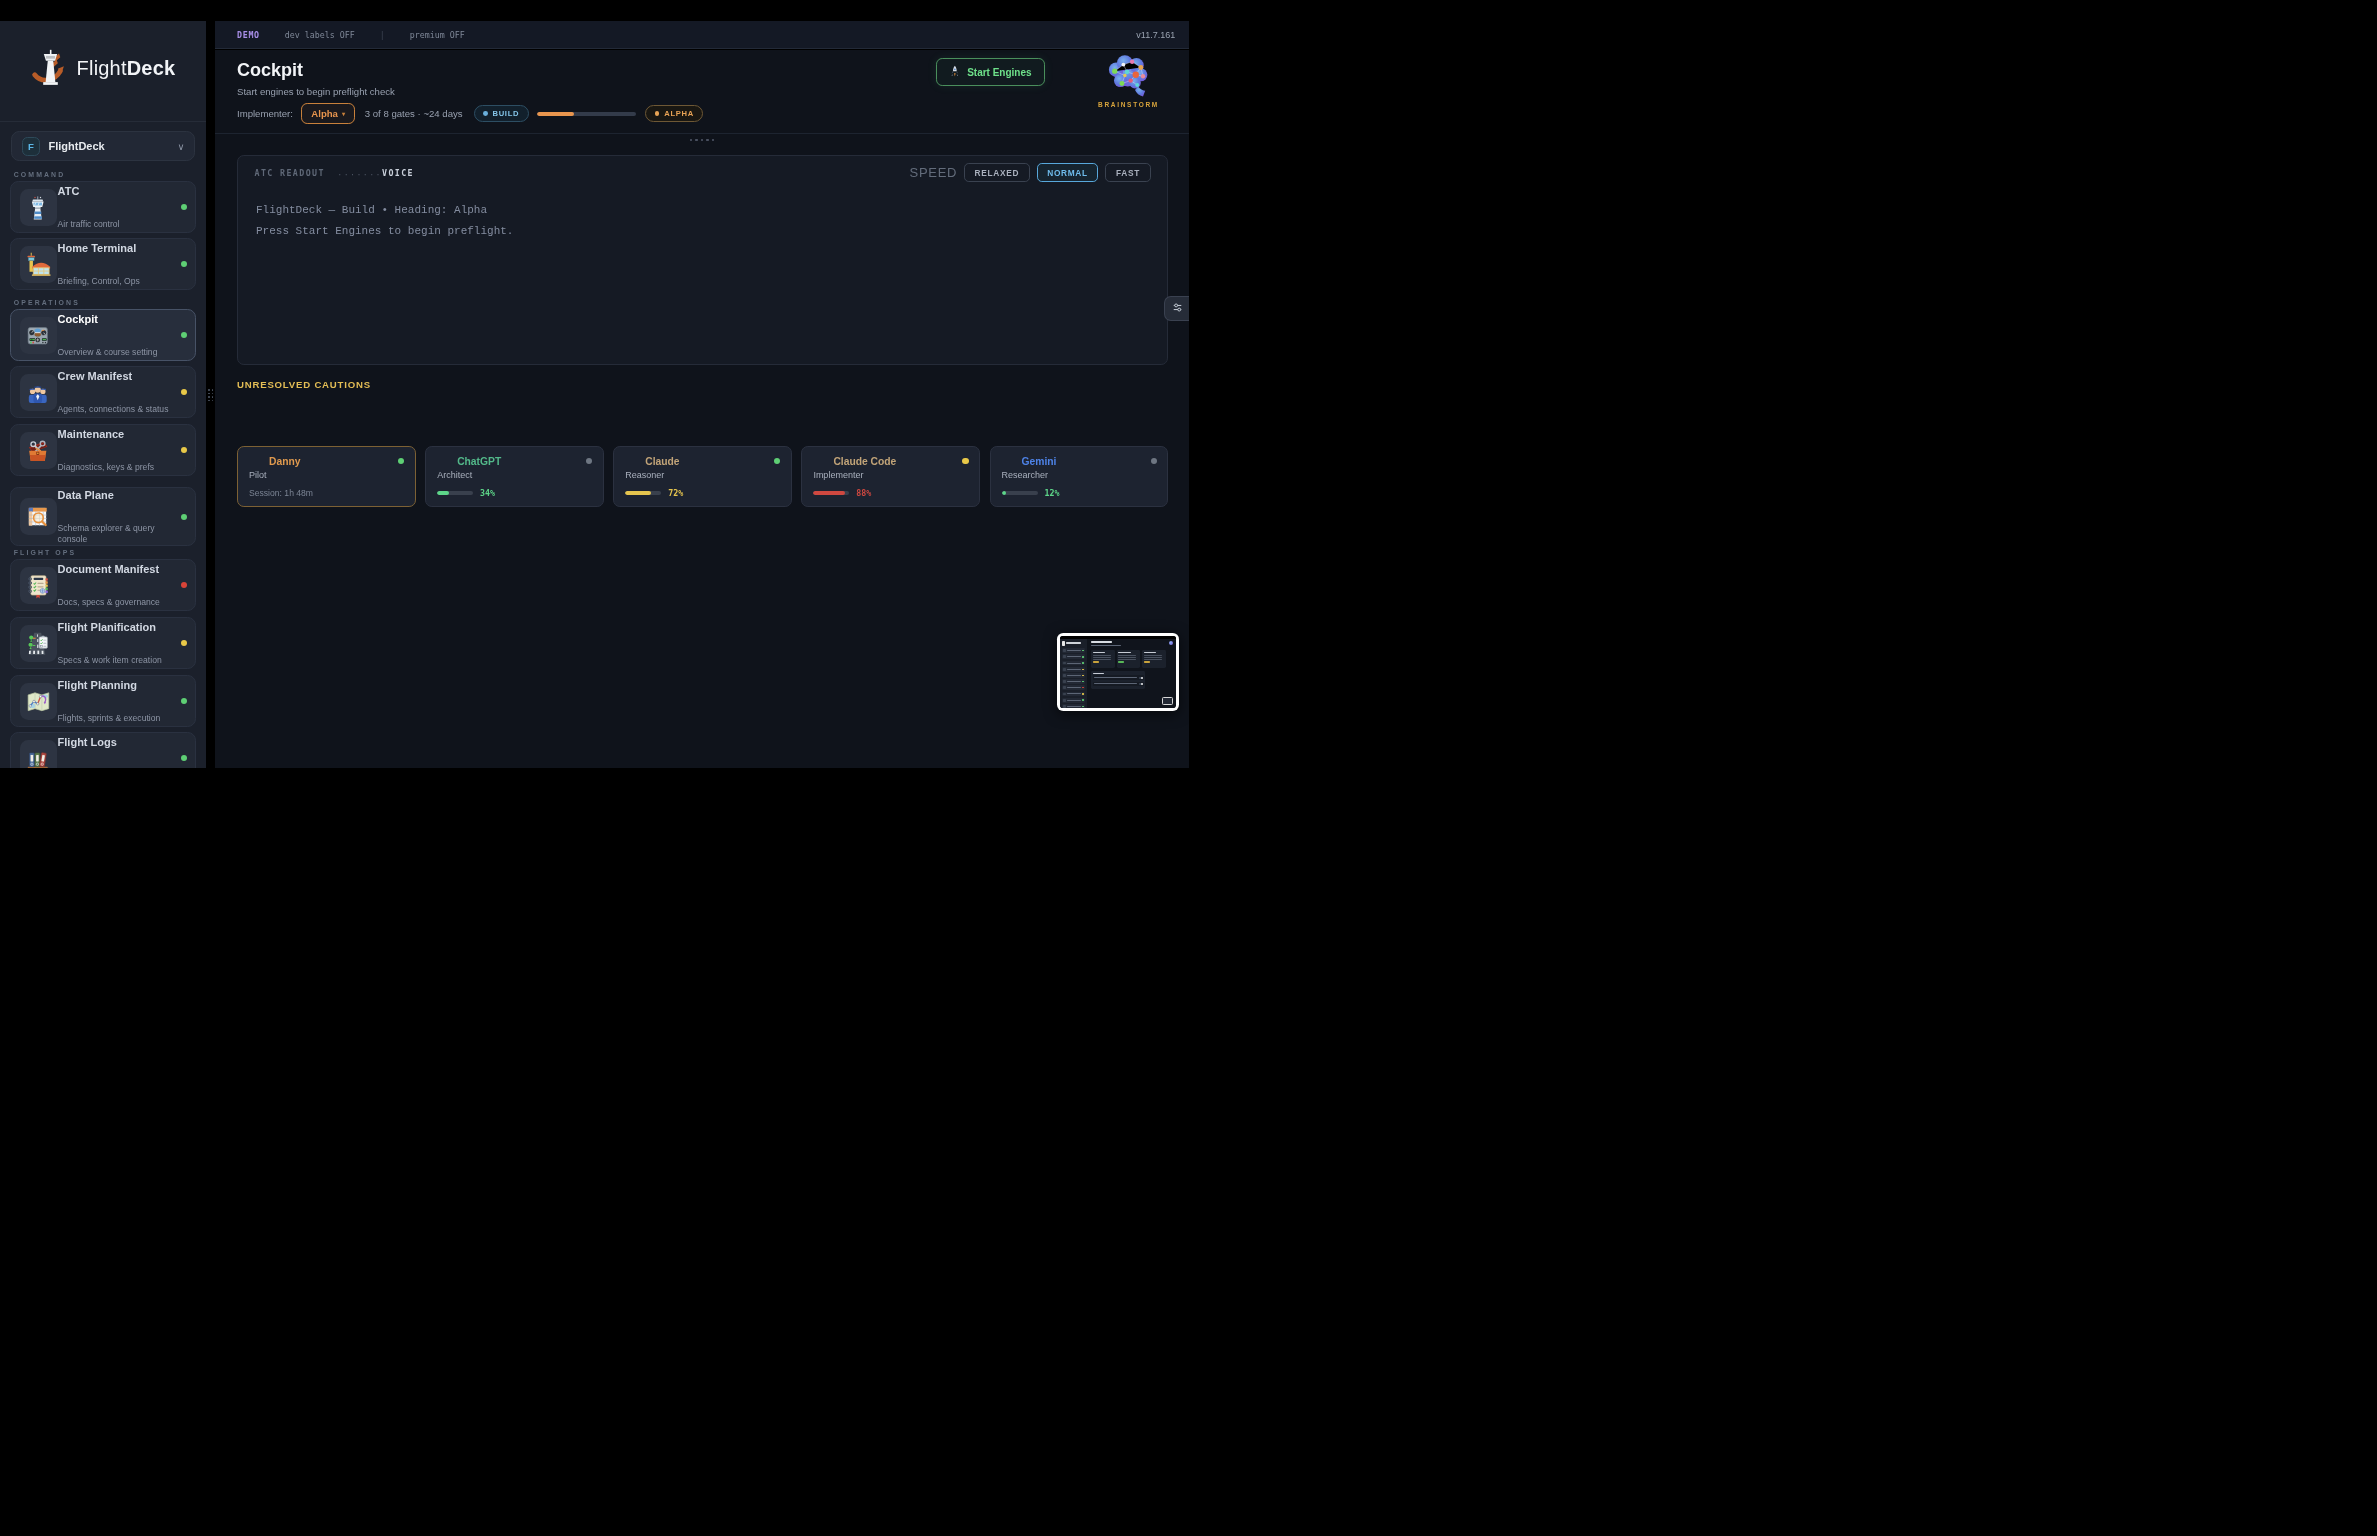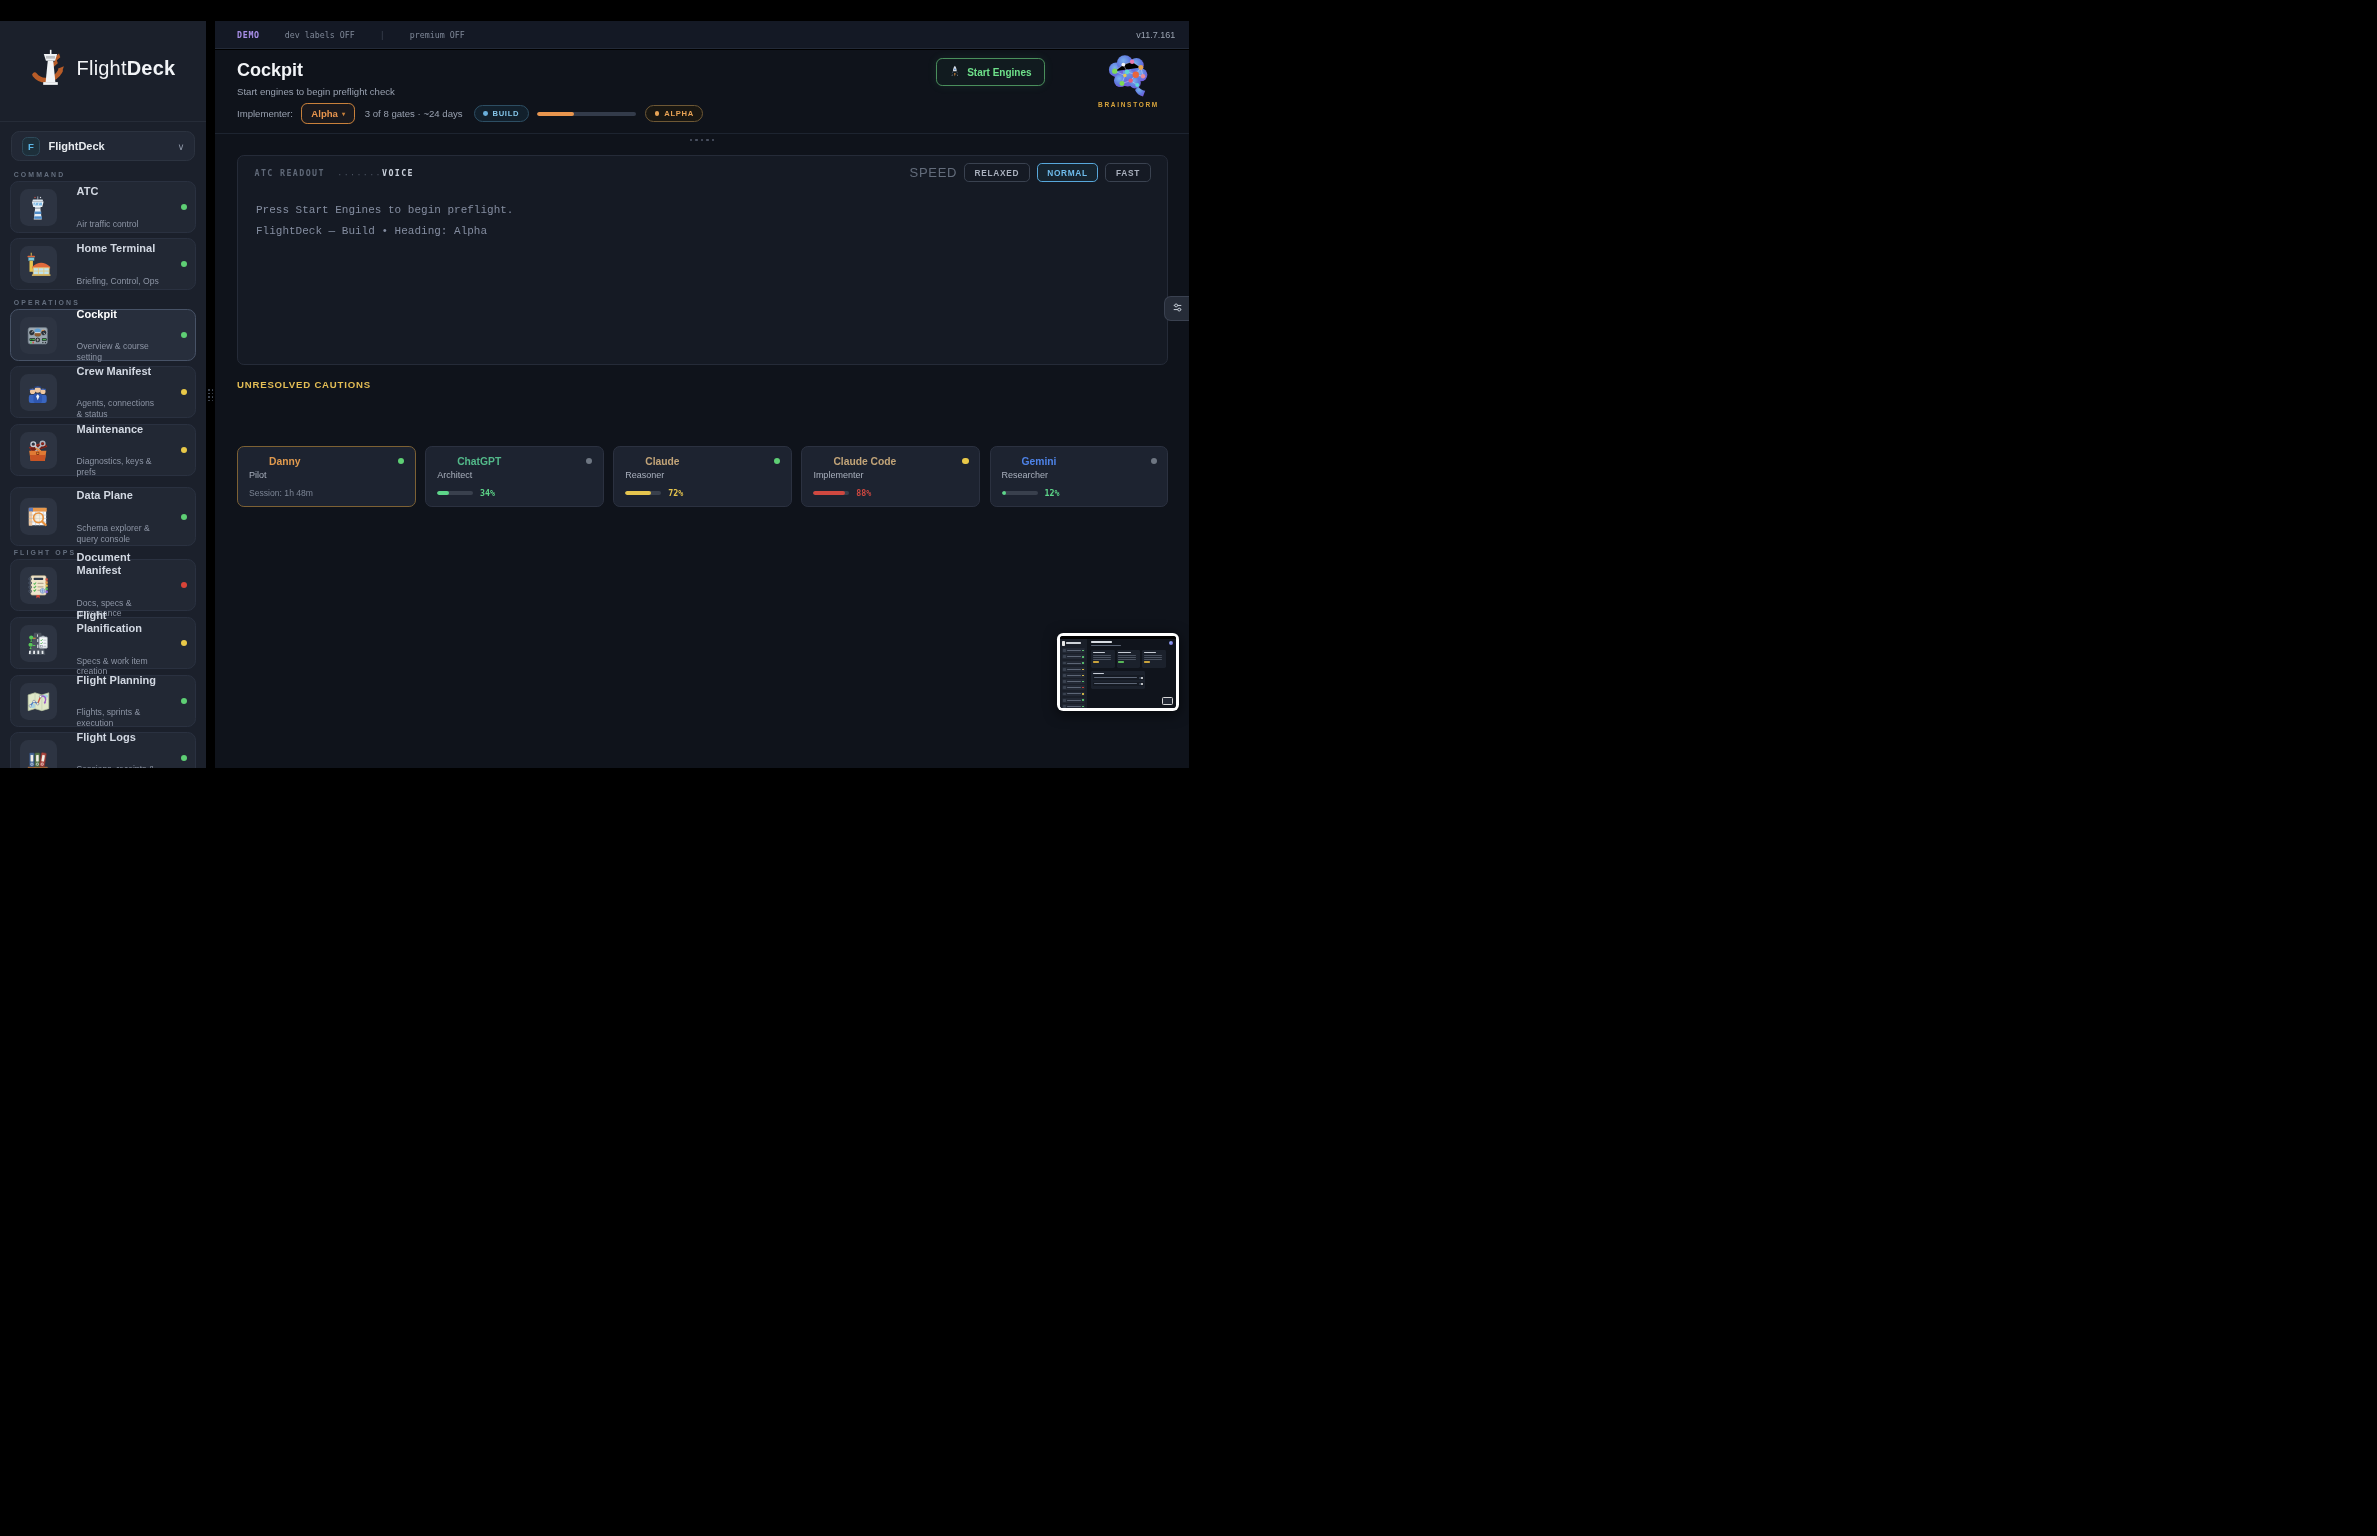--- a/index.html
+++ b/index.html
@@ -19,21 +19,21 @@
     display:flex; align-items:center; padding:0 9.6px; gap:8.3px; cursor:pointer; }
   .projbadge { width:18.6px; height:18.6px; border-radius:5.5px; background:#1d2f3a;
     border:0.7px solid #2e4a5a; color:#5bb8e8; font-weight:700; font-size:9.6px;
     display:flex; align-items:center; justify-content:center; }
   .projname { color:#e8ebef; font-weight:700; font-size:11px; flex:1; }
   .projchev { color:#8a93a3; font-size:9.6px; }
   .sectlabel { position:absolute; left:13.8px; color:#646e7e; font-size:6.9px;
     font-weight:700; letter-spacing:2.1px; }
   .navcard { position:absolute; left:10.3px; width:186px; height:52px;
     background:#222834; border:0.7px solid #2a3140; border-radius:8.3px;
-    display:flex; align-items:center; padding:0 8.3px; gap:20px; cursor:pointer; }
+    display:flex; align-items:center; padding:0 8.3px; gap:1px; cursor:pointer; }
   .navcard.active { background:#272e3c; border-color:#475266; }
   .thumb { width:37px; height:37px; border-radius:8.3px; background:#2d3442;
     display:flex; align-items:center; justify-content:center; flex:none; }
   .navtext { flex:1; min-width:0; }
   .navtitle { color:#d2d8e2; font-weight:600; font-size:11px; line-height:1.15; }
   .navcard.active .navtitle { color:#ffffff; font-weight:700; }
   .navsub { color:#8d95a5; font-size:8.6px; margin-top:21px; line-height:1.25; }
   .dot { width:6.2px; height:6.2px; border-radius:50%; flex:none; }
   .st-green { background:#5ecf74; } .st-yellow { background:#e8c848; }
   .st-red { background:#d94438; } .st-gray { background:#6e7682; }
@@ -613,22 +613,22 @@
     <div class="ro-head">
       <span class="ro-tab">ATC READOUT</span>
       <span class="ro-dots">·······</span>
       <span class="ro-voice">VOICE</span>
       <span class="ro-speedlabel">SPEED</span>
       <button class="chip">RELAXED</button>
       <button class="chip active">NORMAL</button>
       <button class="chip">FAST</button>
     </div>
     <div class="ro-body">
+      <div>FlightDeck — Build • Heading: Alpha</div>
       <div>Press Start Engines to begin preflight.</div>
-      <div>FlightDeck — Build • Heading: Alpha</div>
     </div>
   </div>
 
   <div class="cautionhead">UNRESOLVED CAUTIONS</div>
 
   <div id="agents">
     <div class="agent selected">
       <div class="aname n-orange">Danny</div>
       <span class="adot dot st-green"></span>
       <div class="arole">Pilot</div>

